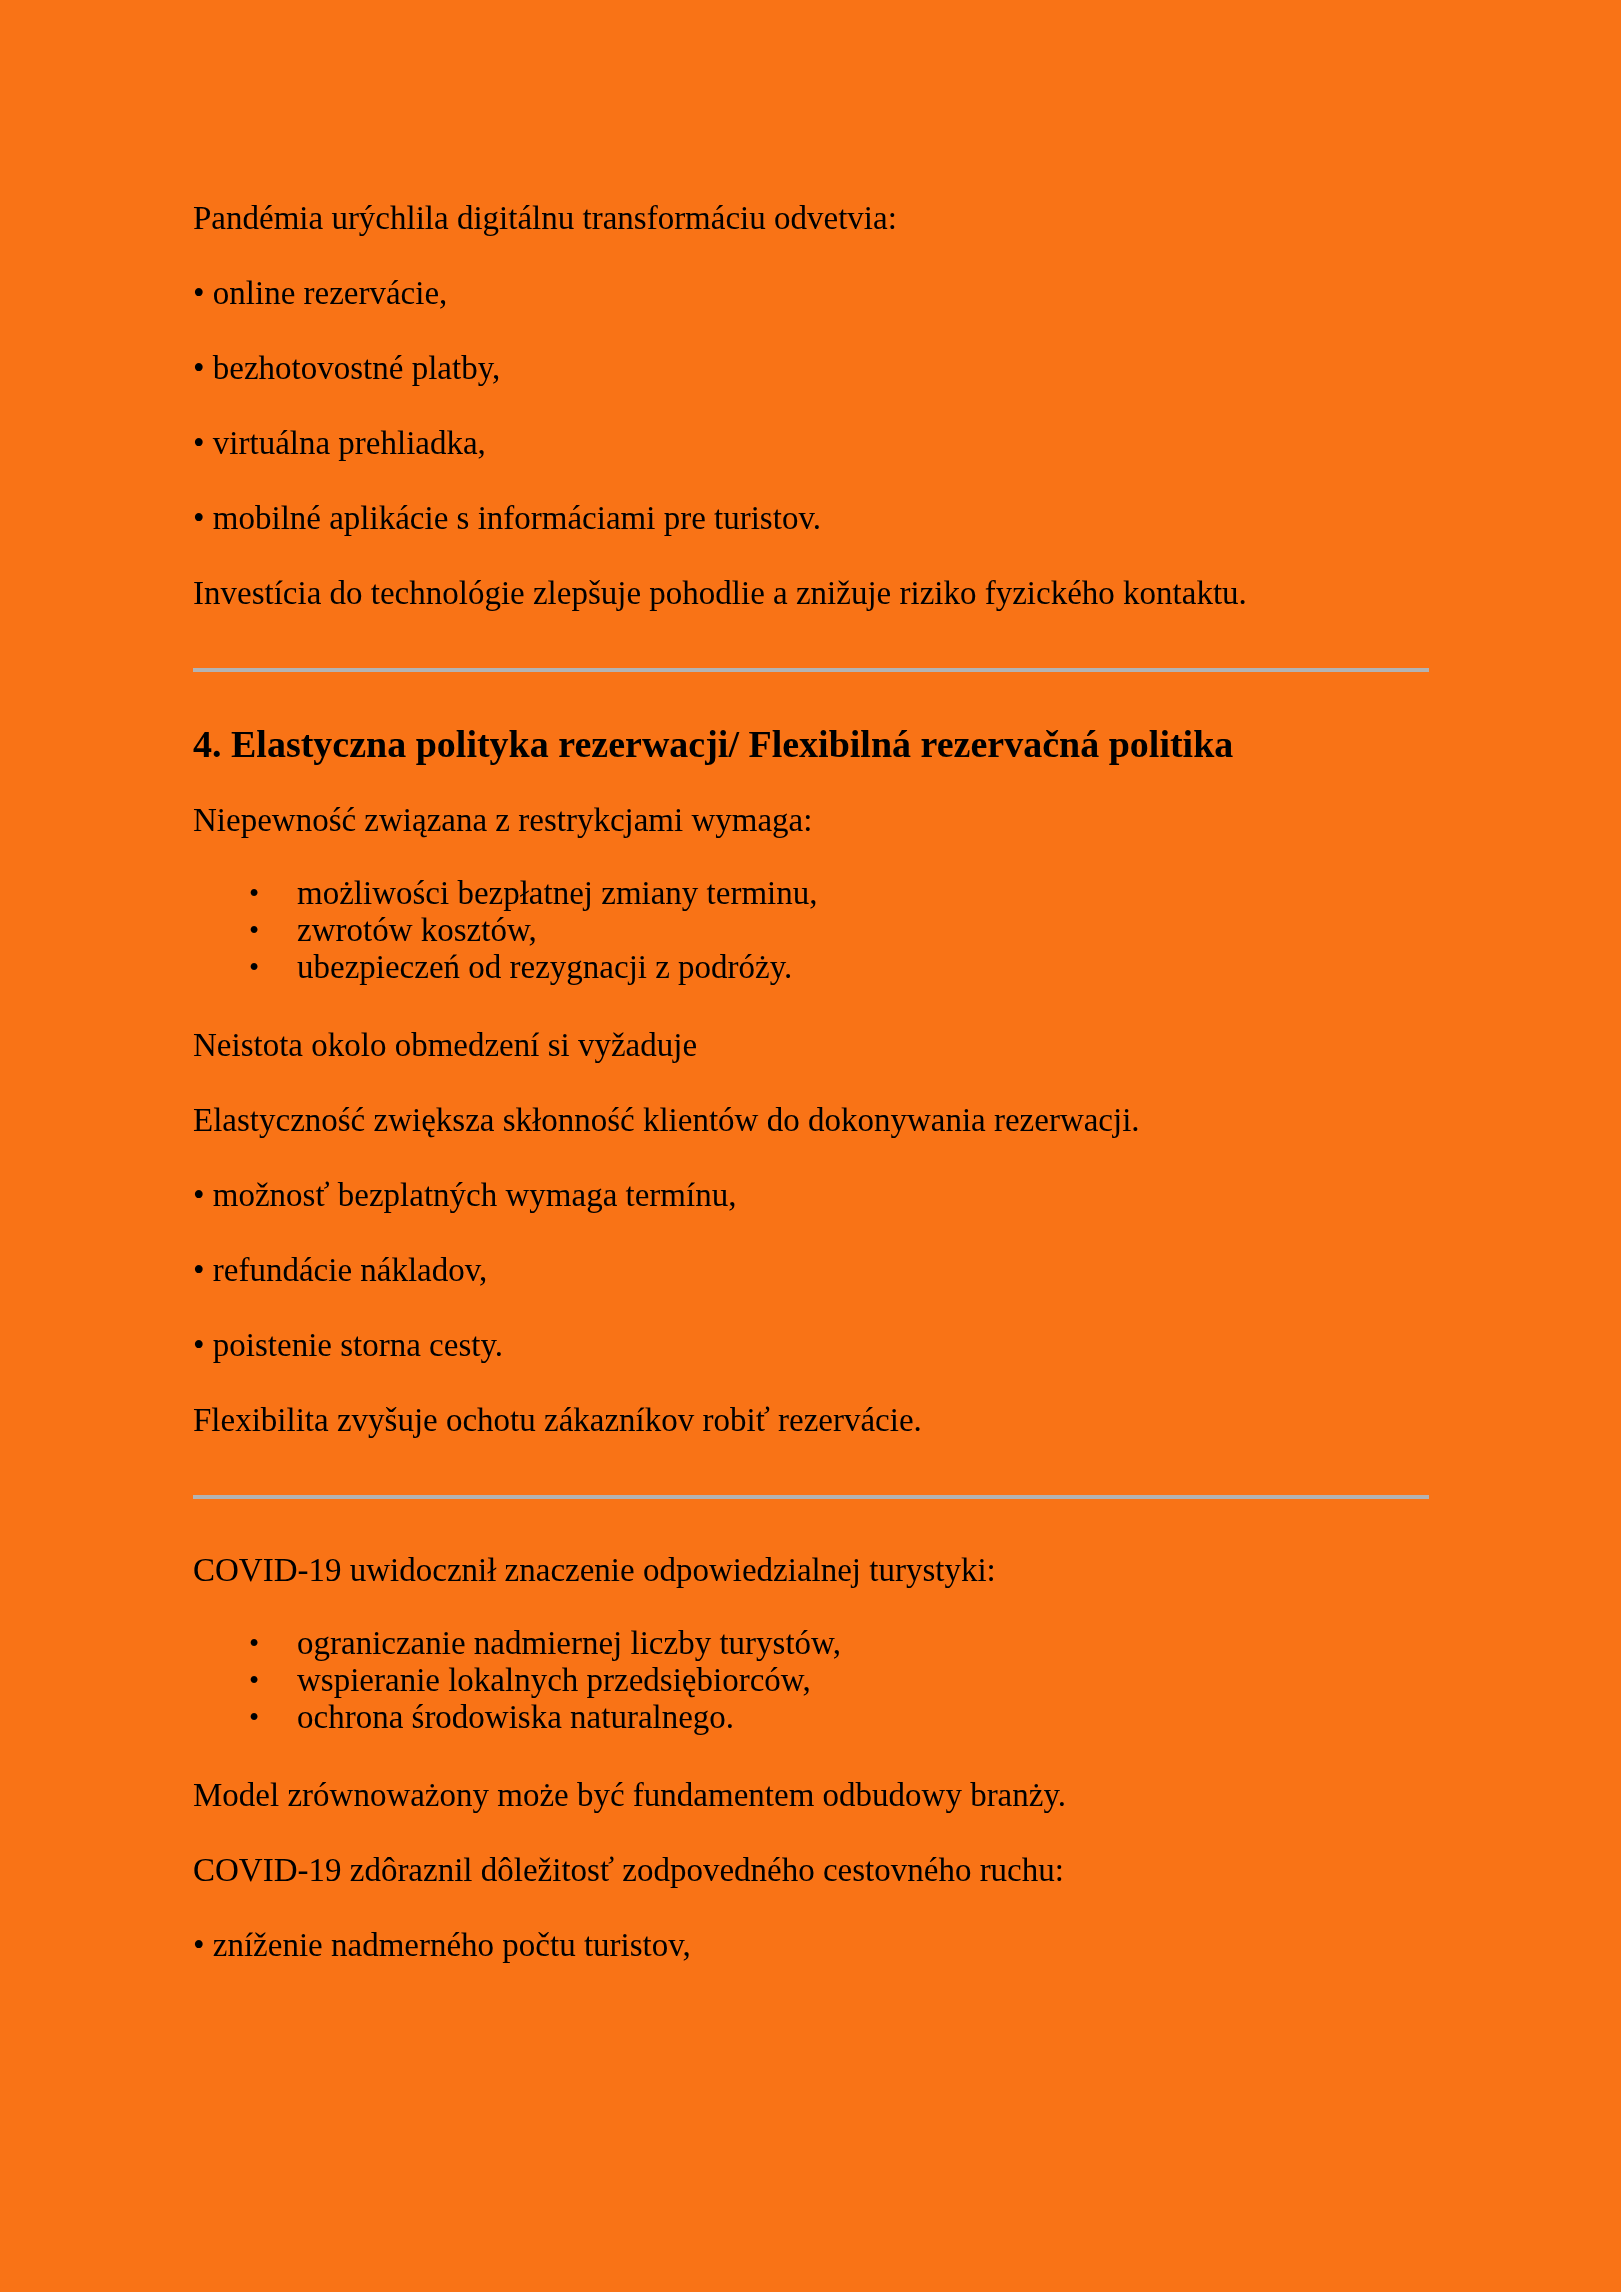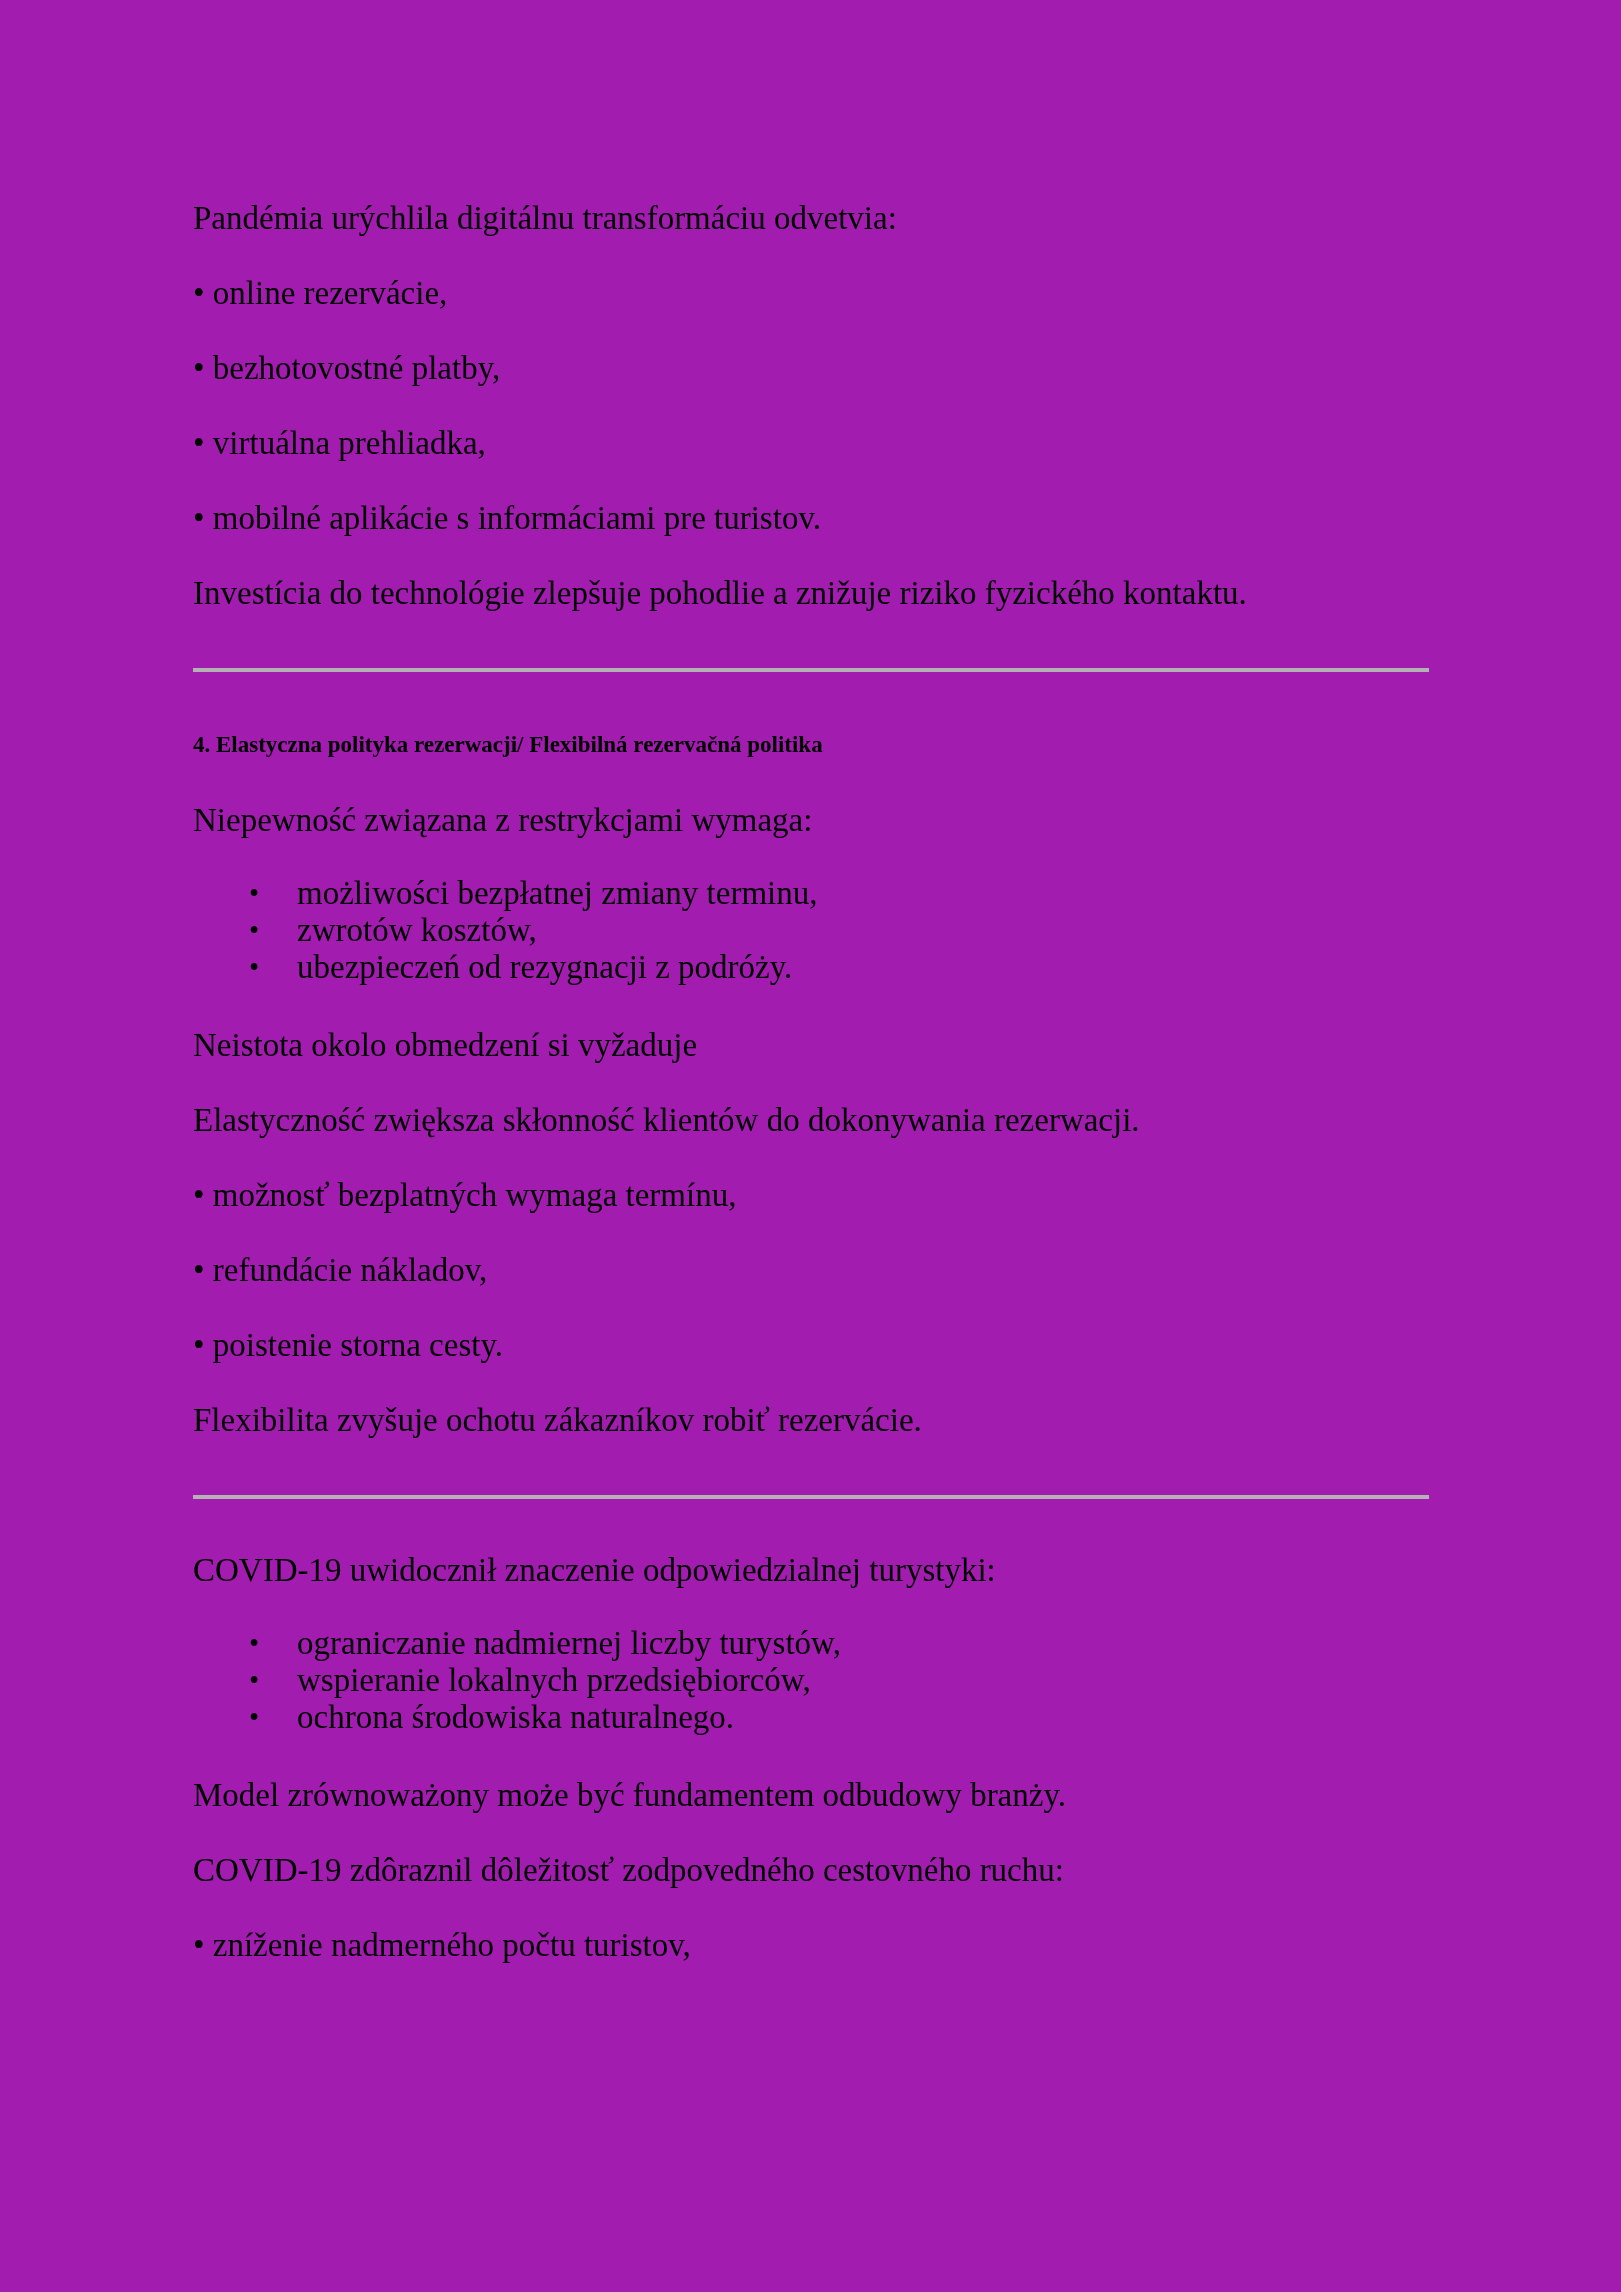--- a/index.html
+++ b/index.html
@@ -4,34 +4,34 @@
 <style>
   html, body {
     margin: 0;
     padding: 0;
     background: #ffffff;
   }
   .page {
     position: relative;
     width: 1621px;
     height: 2293px;
-    background: #a21caf;
+    background: #f97316;
     box-sizing: border-box;
     padding: 198px 192px 14px 193px;
     color: #000000;
     font-family: "Liberation Serif", "DejaVu Serif", serif;
     font-size: 33px;
     line-height: 41px;
     overflow: hidden;
   }
   .para {
     margin: 0 0 34px 0;
   }
   .section-heading {
-    font-size: 23px;
+    font-size: 38px;
     line-height: 43px;
     font-weight: bold;
     margin: 0 0 34px 0;
   }
   .divider {
     border: none;
     height: 3.9px;
     background: #b3b3b3;
     margin: 54px 0 51px 0;
   }

